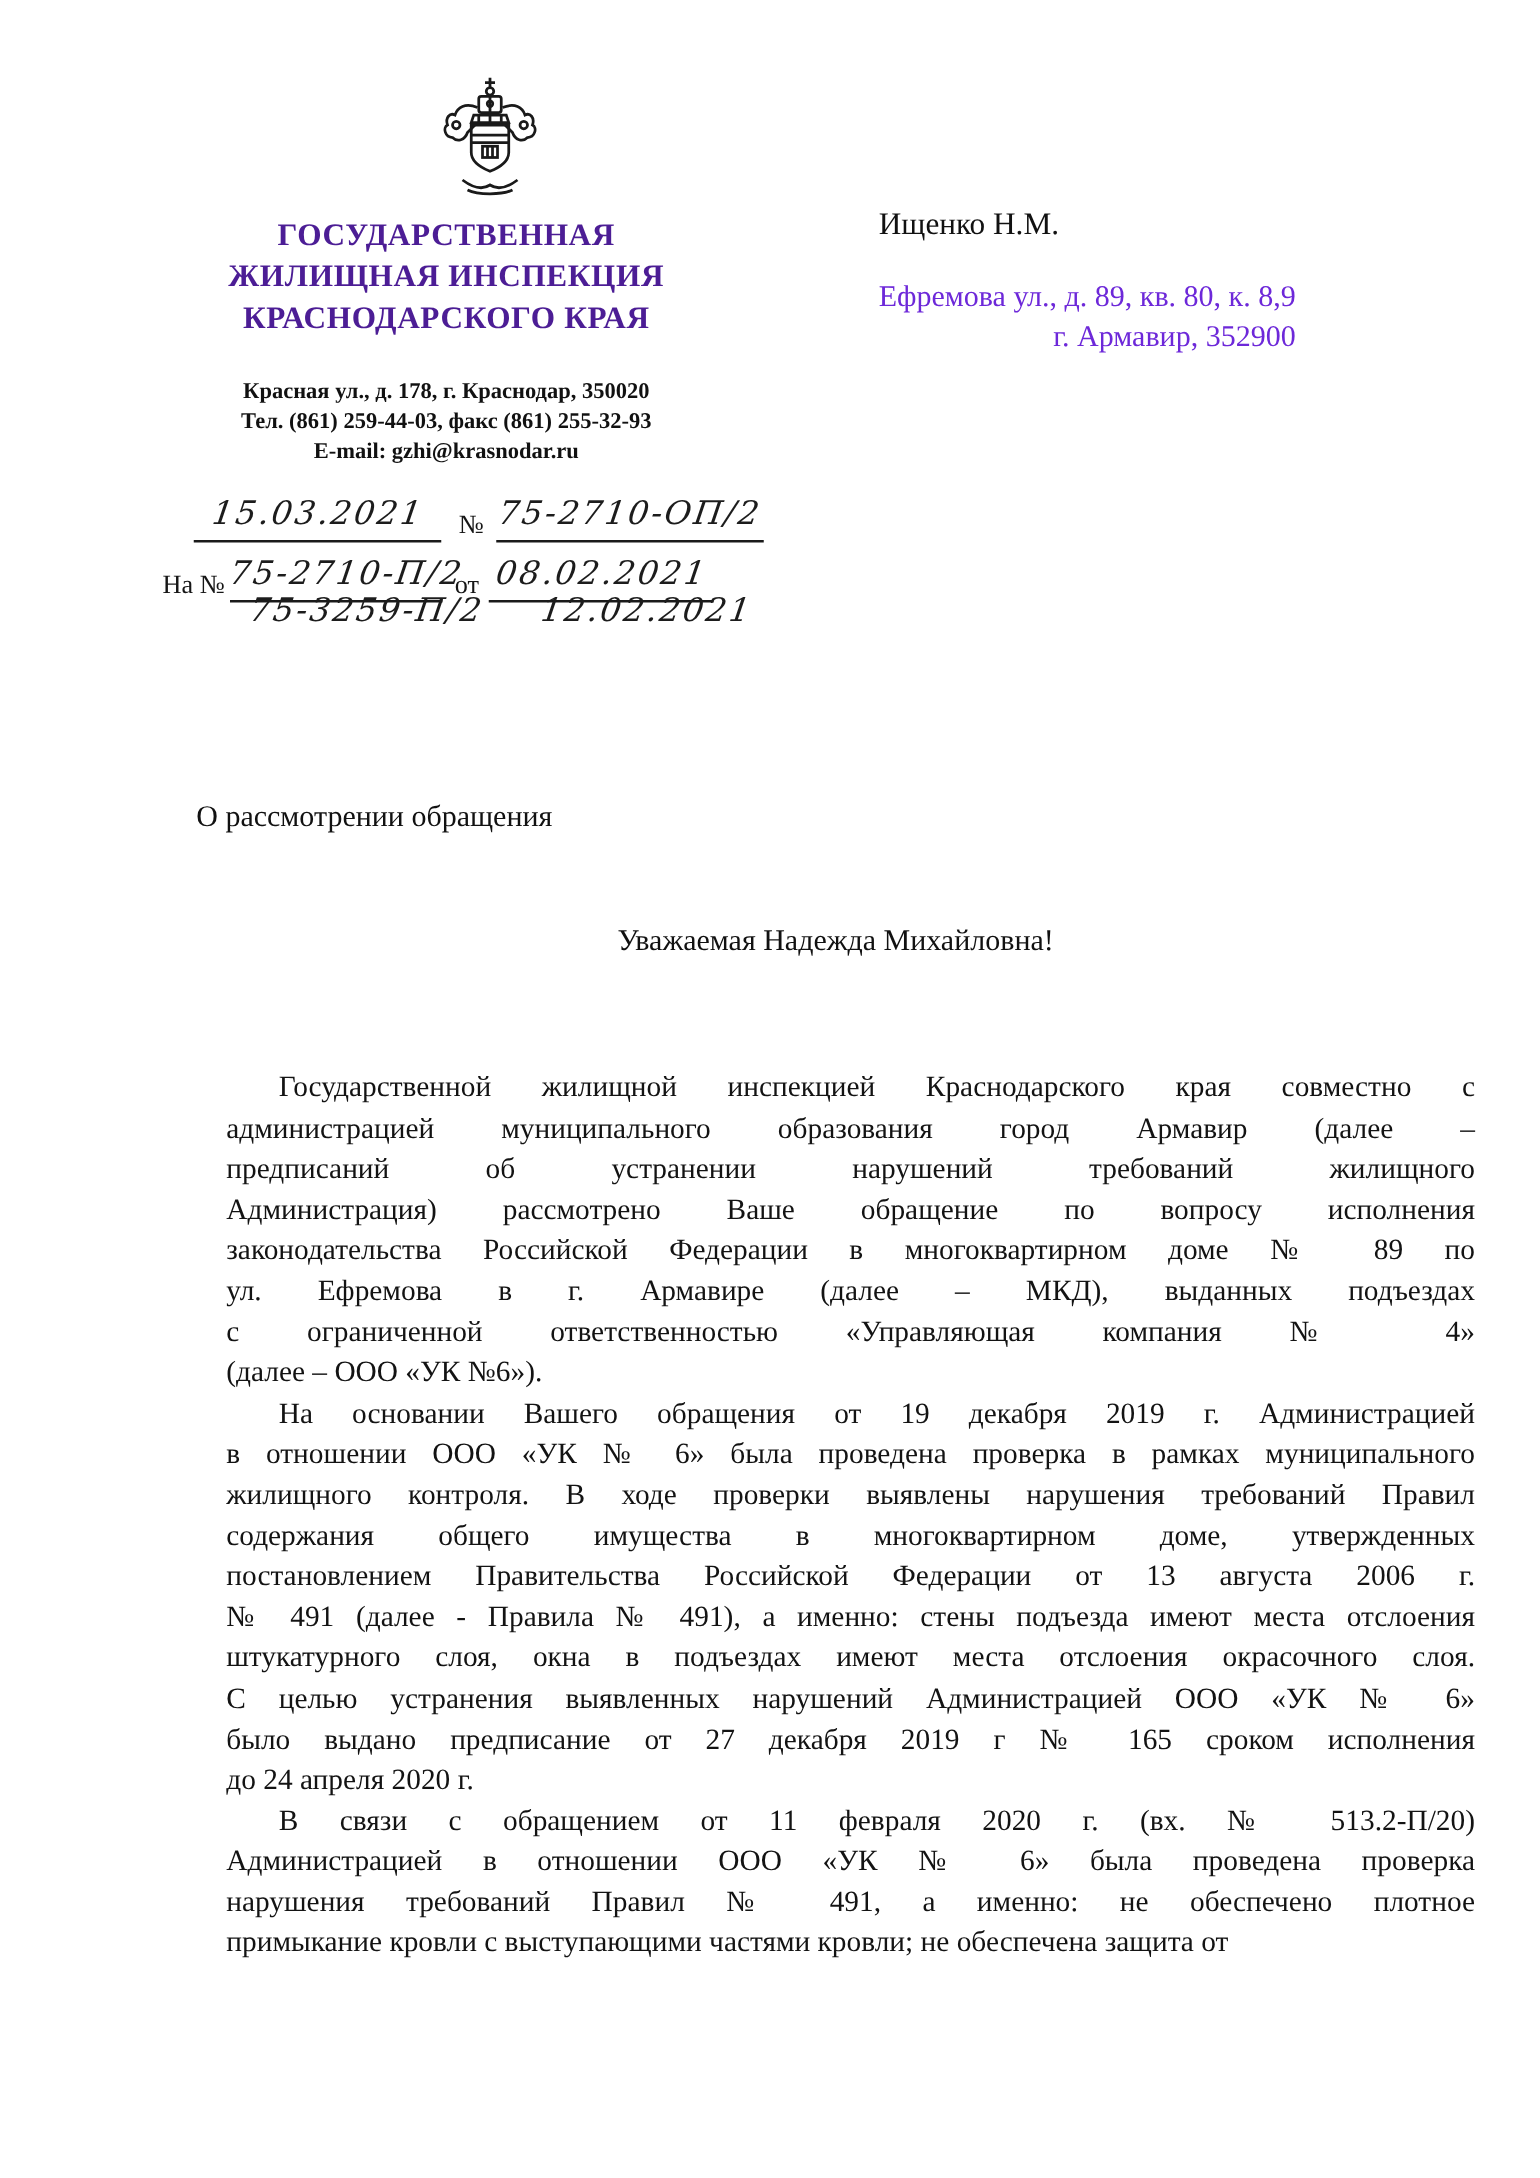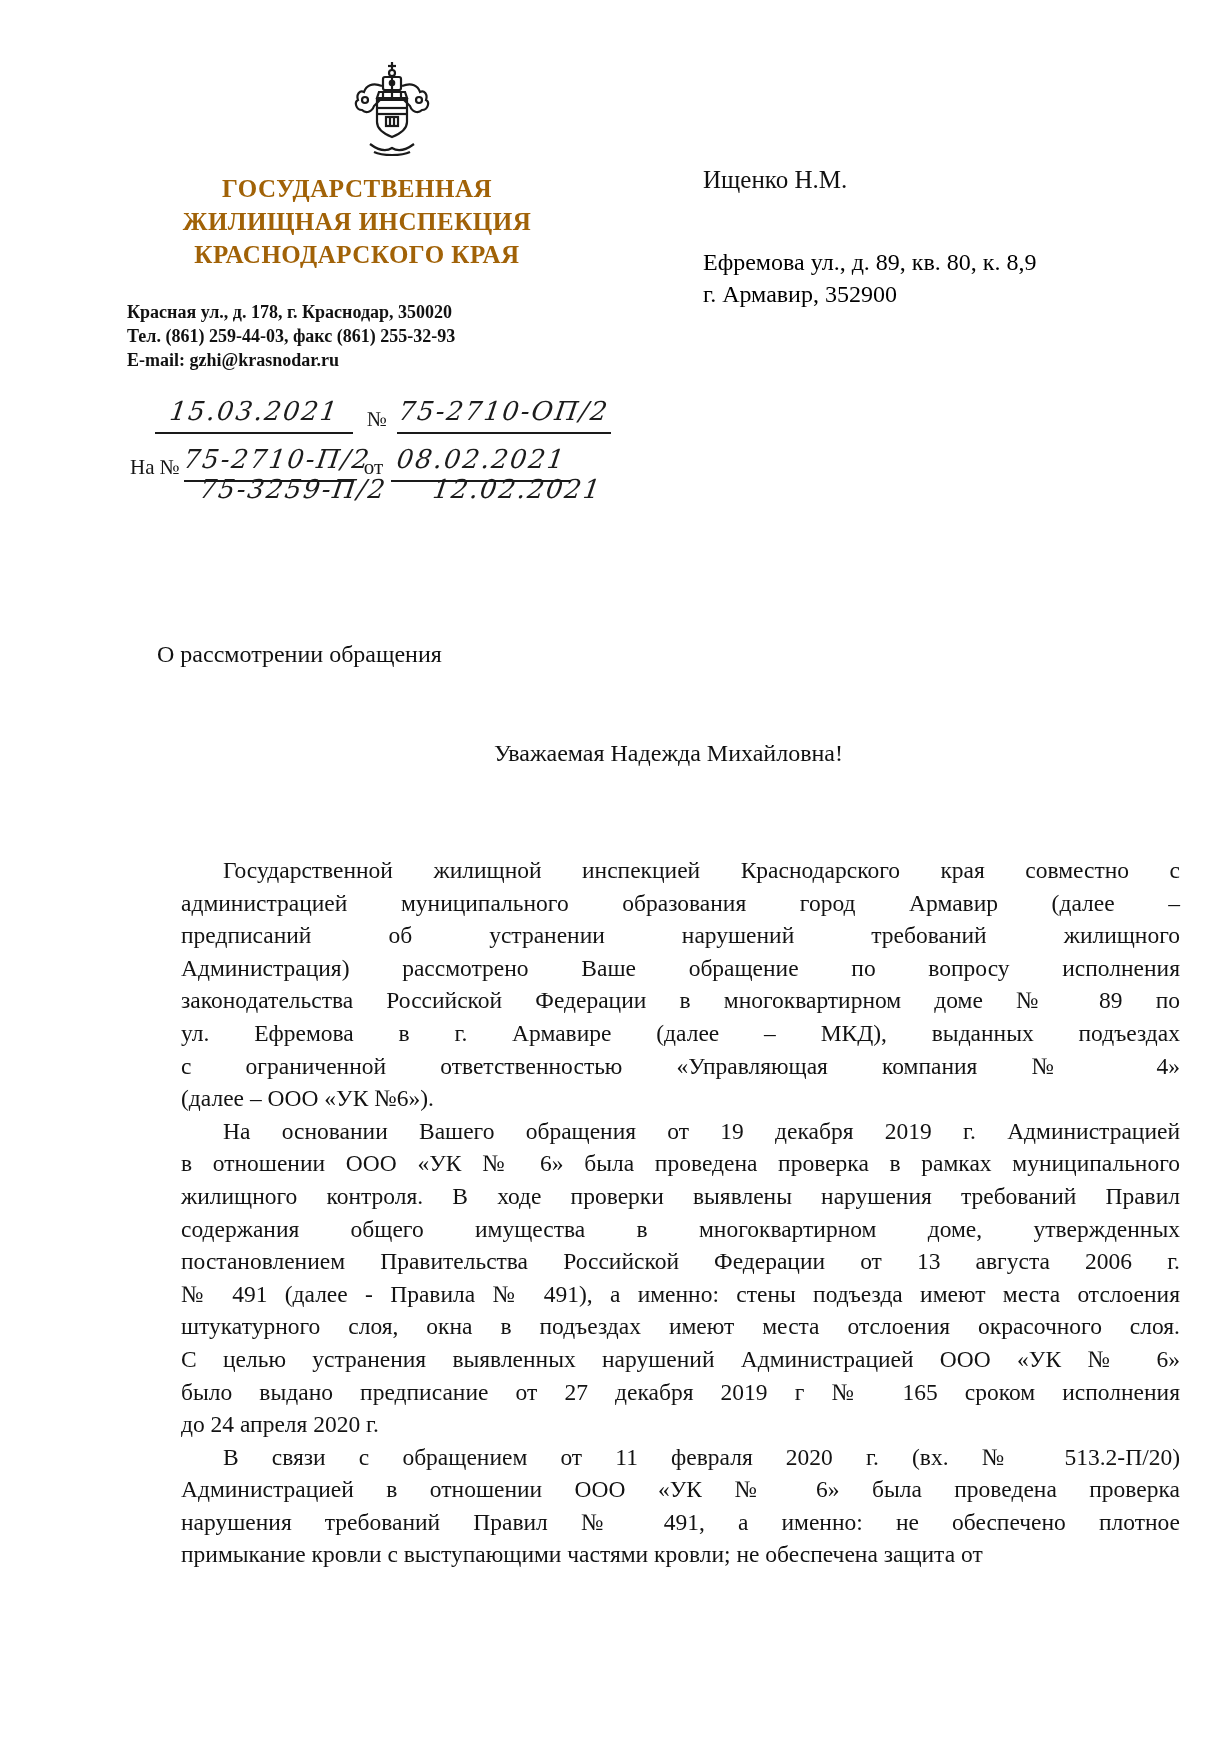--- a/index.html
+++ b/index.html
@@ -21,26 +21,27 @@
   }
   .org-block {
     position: absolute;
     left: 127px; top: 172px;
     width: 460px;
     text-align: center;
     font-weight: bold;
     font-size: 25px;
     line-height: 33px;
     letter-spacing: 0.5px;
-    color: #a16207;
+    color: #4c1d95;
   }
   .contact-block {
     position: absolute;
     left: 127px; top: 300px;
     width: 460px;
+    text-align: center;
     font-weight: bold;
     font-size: 18px;
     line-height: 24px;
     color: #111;
   }
 
   
   .ref-row { position: absolute; white-space: nowrap; }
   .ref-row1 { left: 155px; top: 396px; }
   .ref-row2 { left: 130px; top: 444px; }
@@ -77,24 +78,25 @@
 
   
   .recipient-name {
     position: absolute;
     left: 703px; top: 166px;
     font-size: 25px;
     color: #111;
   }
   .recipient-addr {
     position: absolute;
-    left: 703px; top: 246px;
+    left: 703px; top: 222px;
     font-size: 24px;
     line-height: 32px;
-    color: #000000;
+    color: #6d28d9;
+    text-align: right;
   }
 
   
   .subject {
     position: absolute;
     left: 157px; top: 641px;
     font-size: 24px;
     color: #111;
   }
   .salutation {

